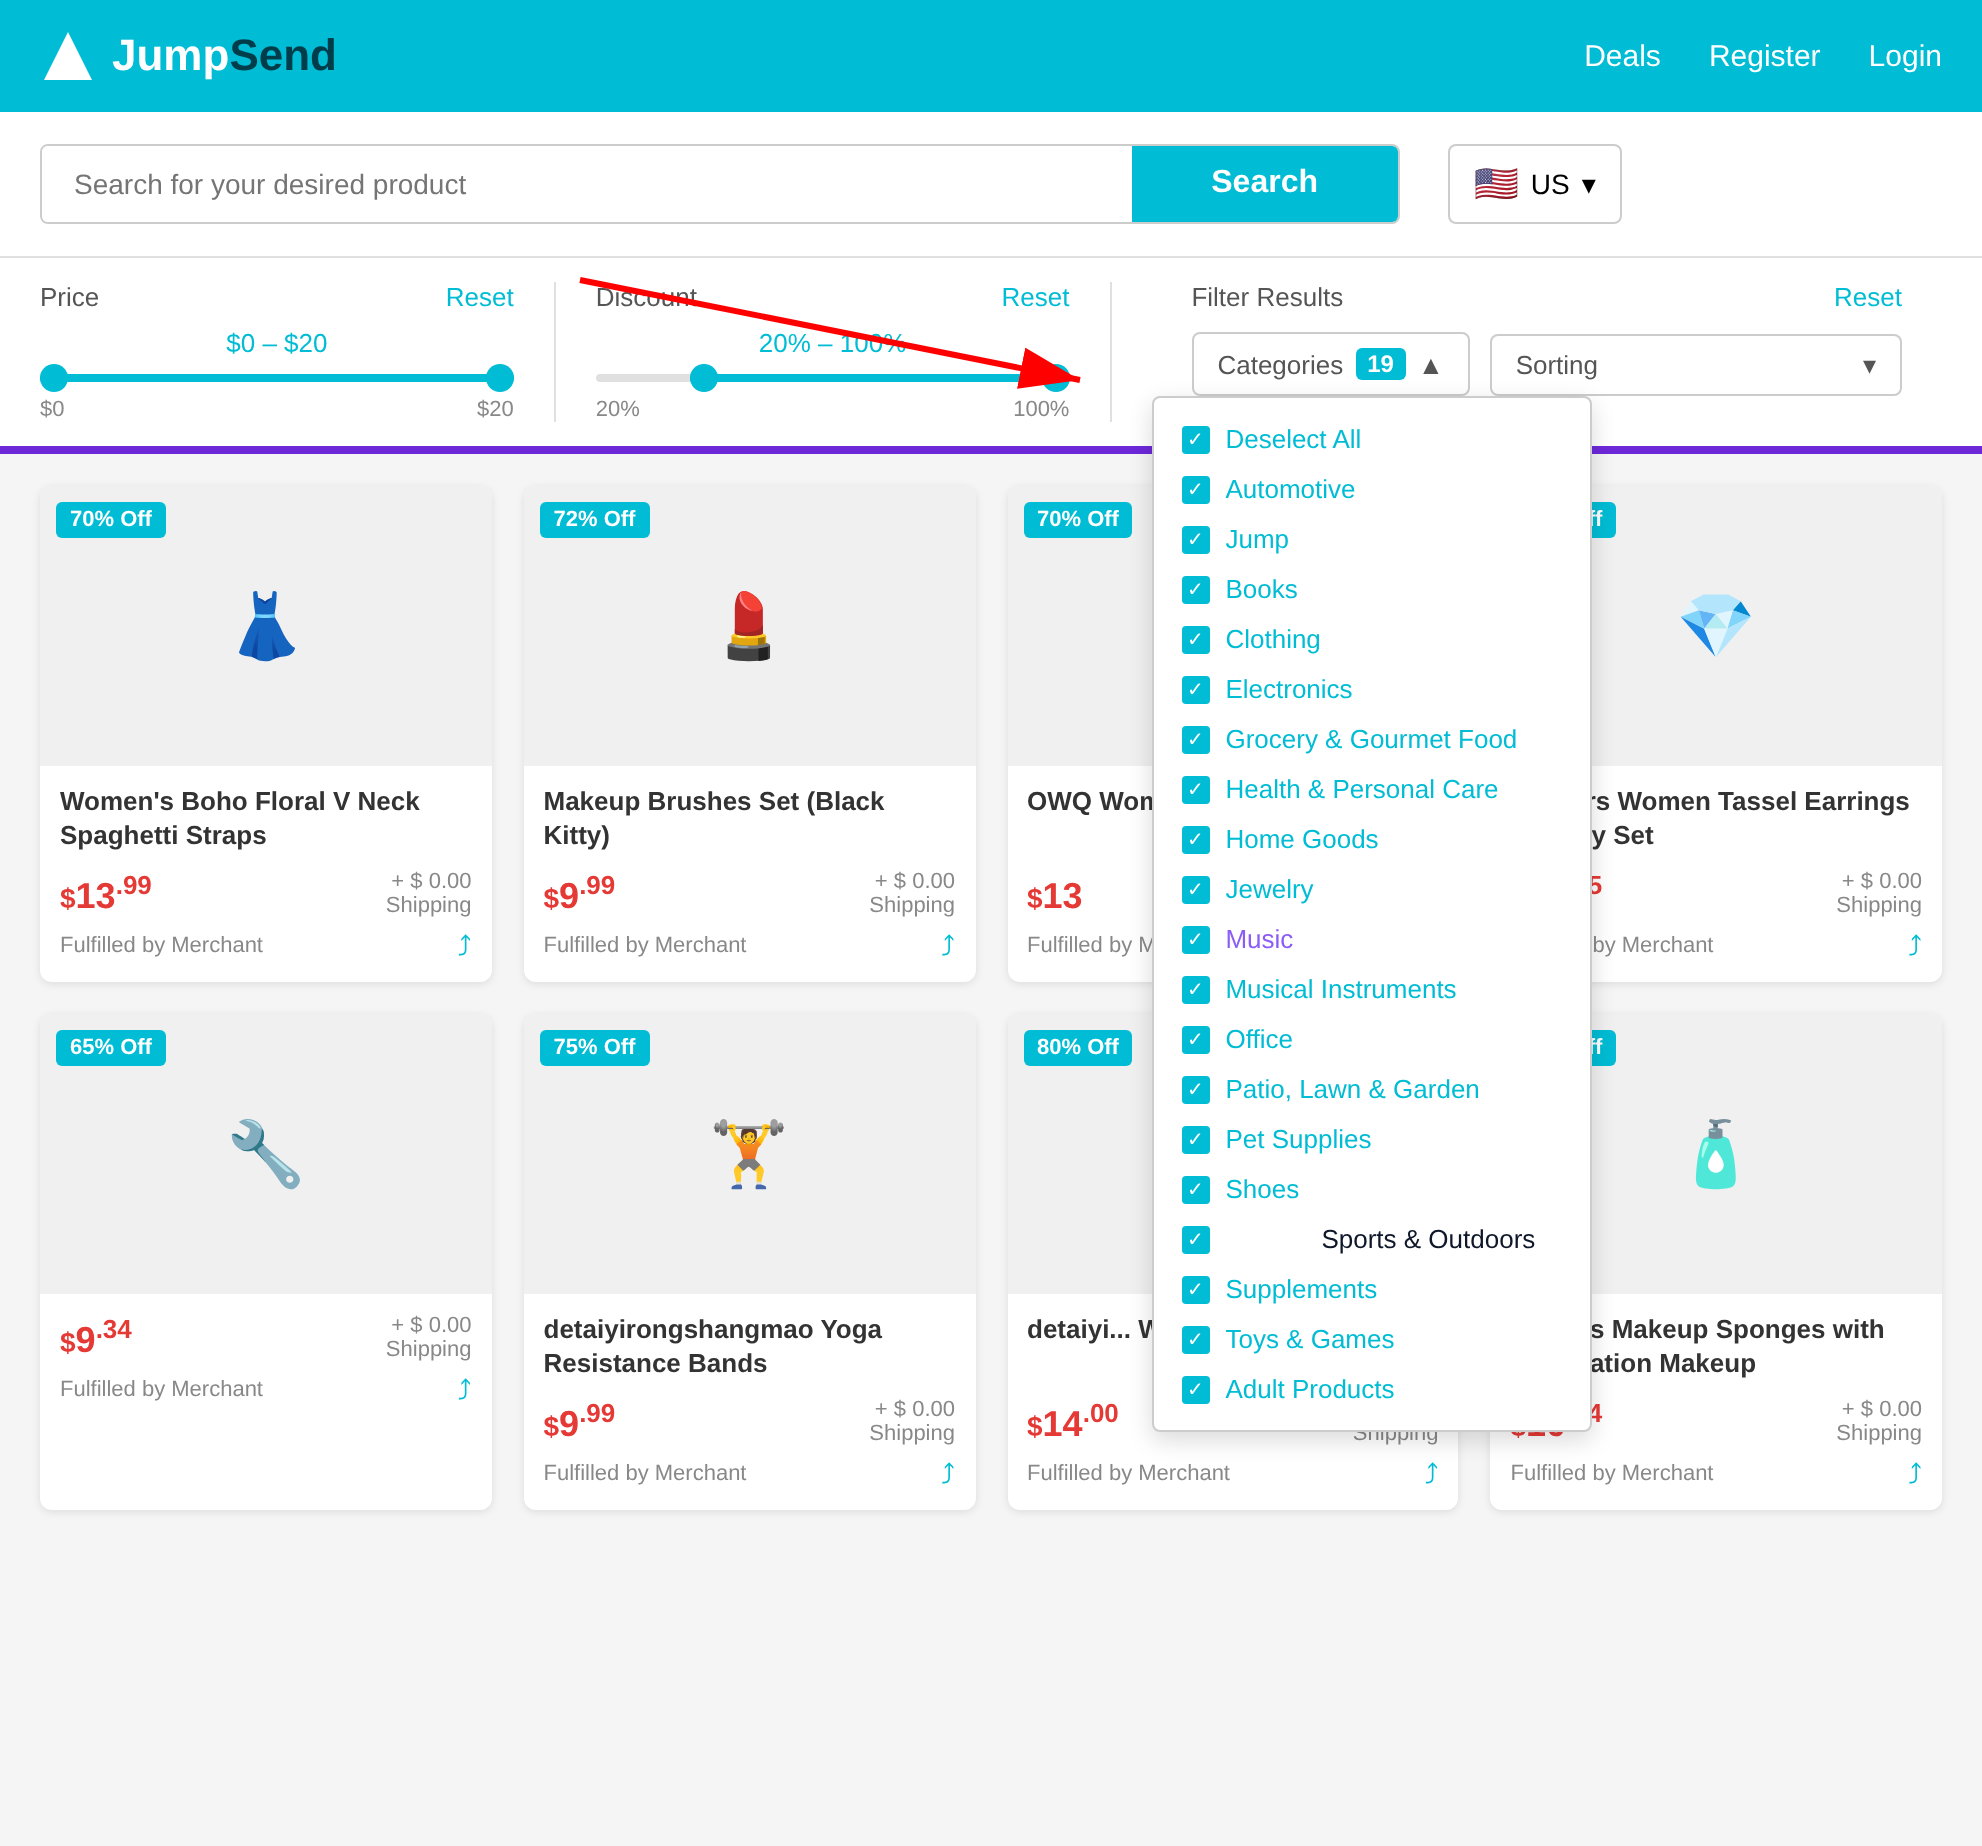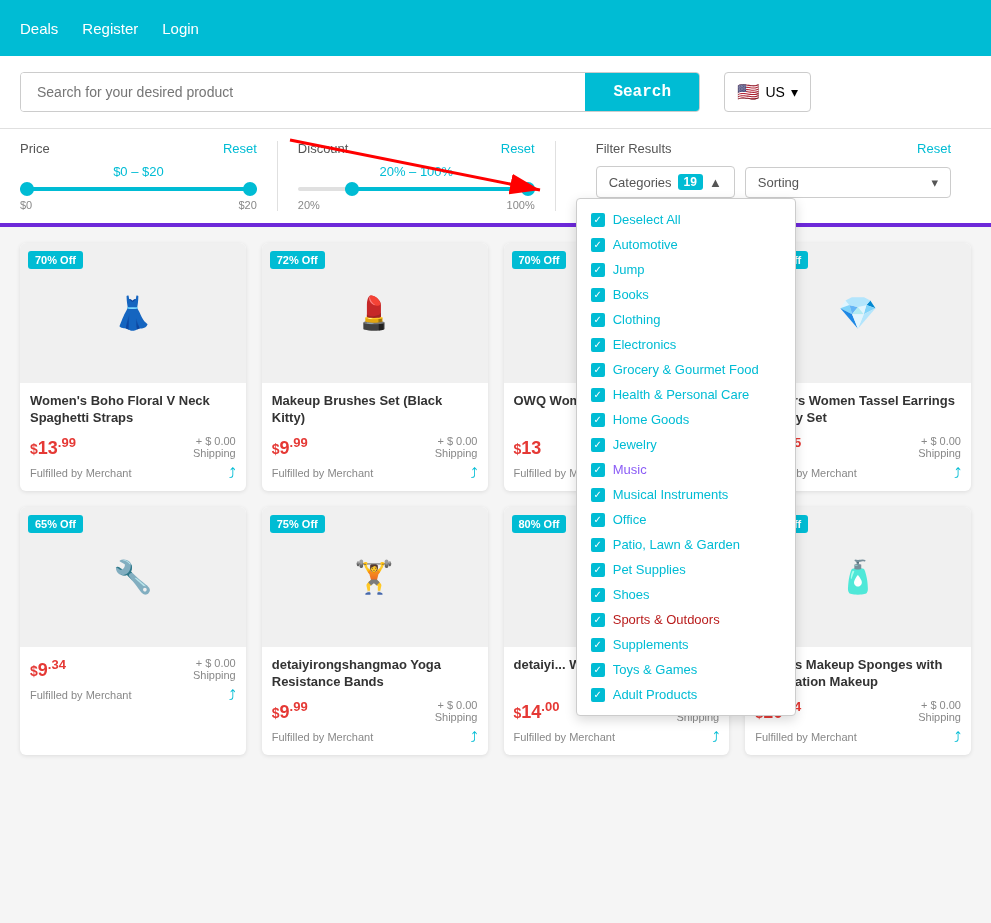--- a/index.html
+++ b/index.html
@@ -49,25 +49,24 @@
       border: none;
       padding: 10px 16px;
       font-size: 14px;
       color: #aaa;
       outline: none;
     }
     .search-btn {
       background: #00bcd4;
       color: white;
       border: none;
-      padding: 10px 28px;
+      padding: 10px 40px;
       font-size: 16px;
       cursor: pointer;
       font-weight: bold;
-      font-family: Liberation Mono, monospace;
     }
     .country-select {
       display: flex;
       align-items: center;
       gap: 6px;
       border: 1px solid #ccc;
       border-radius: 4px;
       padding: 8px 12px;
       background: white;
       cursor: pointer;
@@ -314,20 +313,26 @@
       display: flex;
       align-items: center;
       justify-content: center;
       font-size: 32px;
     }
   </style>
 </head>
 <body>
 
 <header class="header">
+  <div class="logo">
+    <svg width="28" height="28" viewBox="0 0 28 28">
+      <polygon points="14,2 26,26 2,26" fill="white"></polygon>
+    </svg>
+    <span><span style="color:white;font-weight:bold;">Jump</span><span style="color:#003d4a;font-weight:bold;">Send</span></span>
+  </div>
   <nav class="header-nav">
     <a href="#">Deals</a>
     <a href="#">Register</a>
     <a href="#">Login</a>
   </nav>
 </header>
 
 <div class="search-bar-wrapper">
   <div class="search-input-wrap">
     <input class="search-input" type="text" placeholder="Search for your desired product" style="">
@@ -453,21 +458,21 @@
         <div class="dropdown-item">
           <span class="checkbox-checked" style="background: rgb(0, 188, 212); border: none;">✓</span>
           <span style="color: rgb(0, 188, 212);">Pet Supplies</span>
         </div>
         <div class="dropdown-item">
           <span class="checkbox-checked" style="background: rgb(0, 188, 212); border: none;">✓</span>
           <span style="color: rgb(0, 188, 212);">Shoes</span>
         </div>
         <div class="dropdown-item">
           <span class="checkbox-checked" style="background: rgb(0, 188, 212); border: none;">✓</span>
-          <span style="color: #b91c1c;">Sports &amp; Outdoors</span>
+          <span style="color: #0f172a; margin-left: 48px;">Sports &amp; Outdoors</span>
         </div>
         <div class="dropdown-item">
           <span class="checkbox-checked" style="background: rgb(0, 188, 212); border: none;">✓</span>
           <span style="color: rgb(0, 188, 212);">Supplements</span>
         </div>
         <div class="dropdown-item">
           <span class="checkbox-checked" style="background: rgb(0, 188, 212); border: none;">✓</span>
           <span style="color: rgb(0, 188, 212);">Toys &amp; Games</span>
         </div>
         <div class="dropdown-item">

